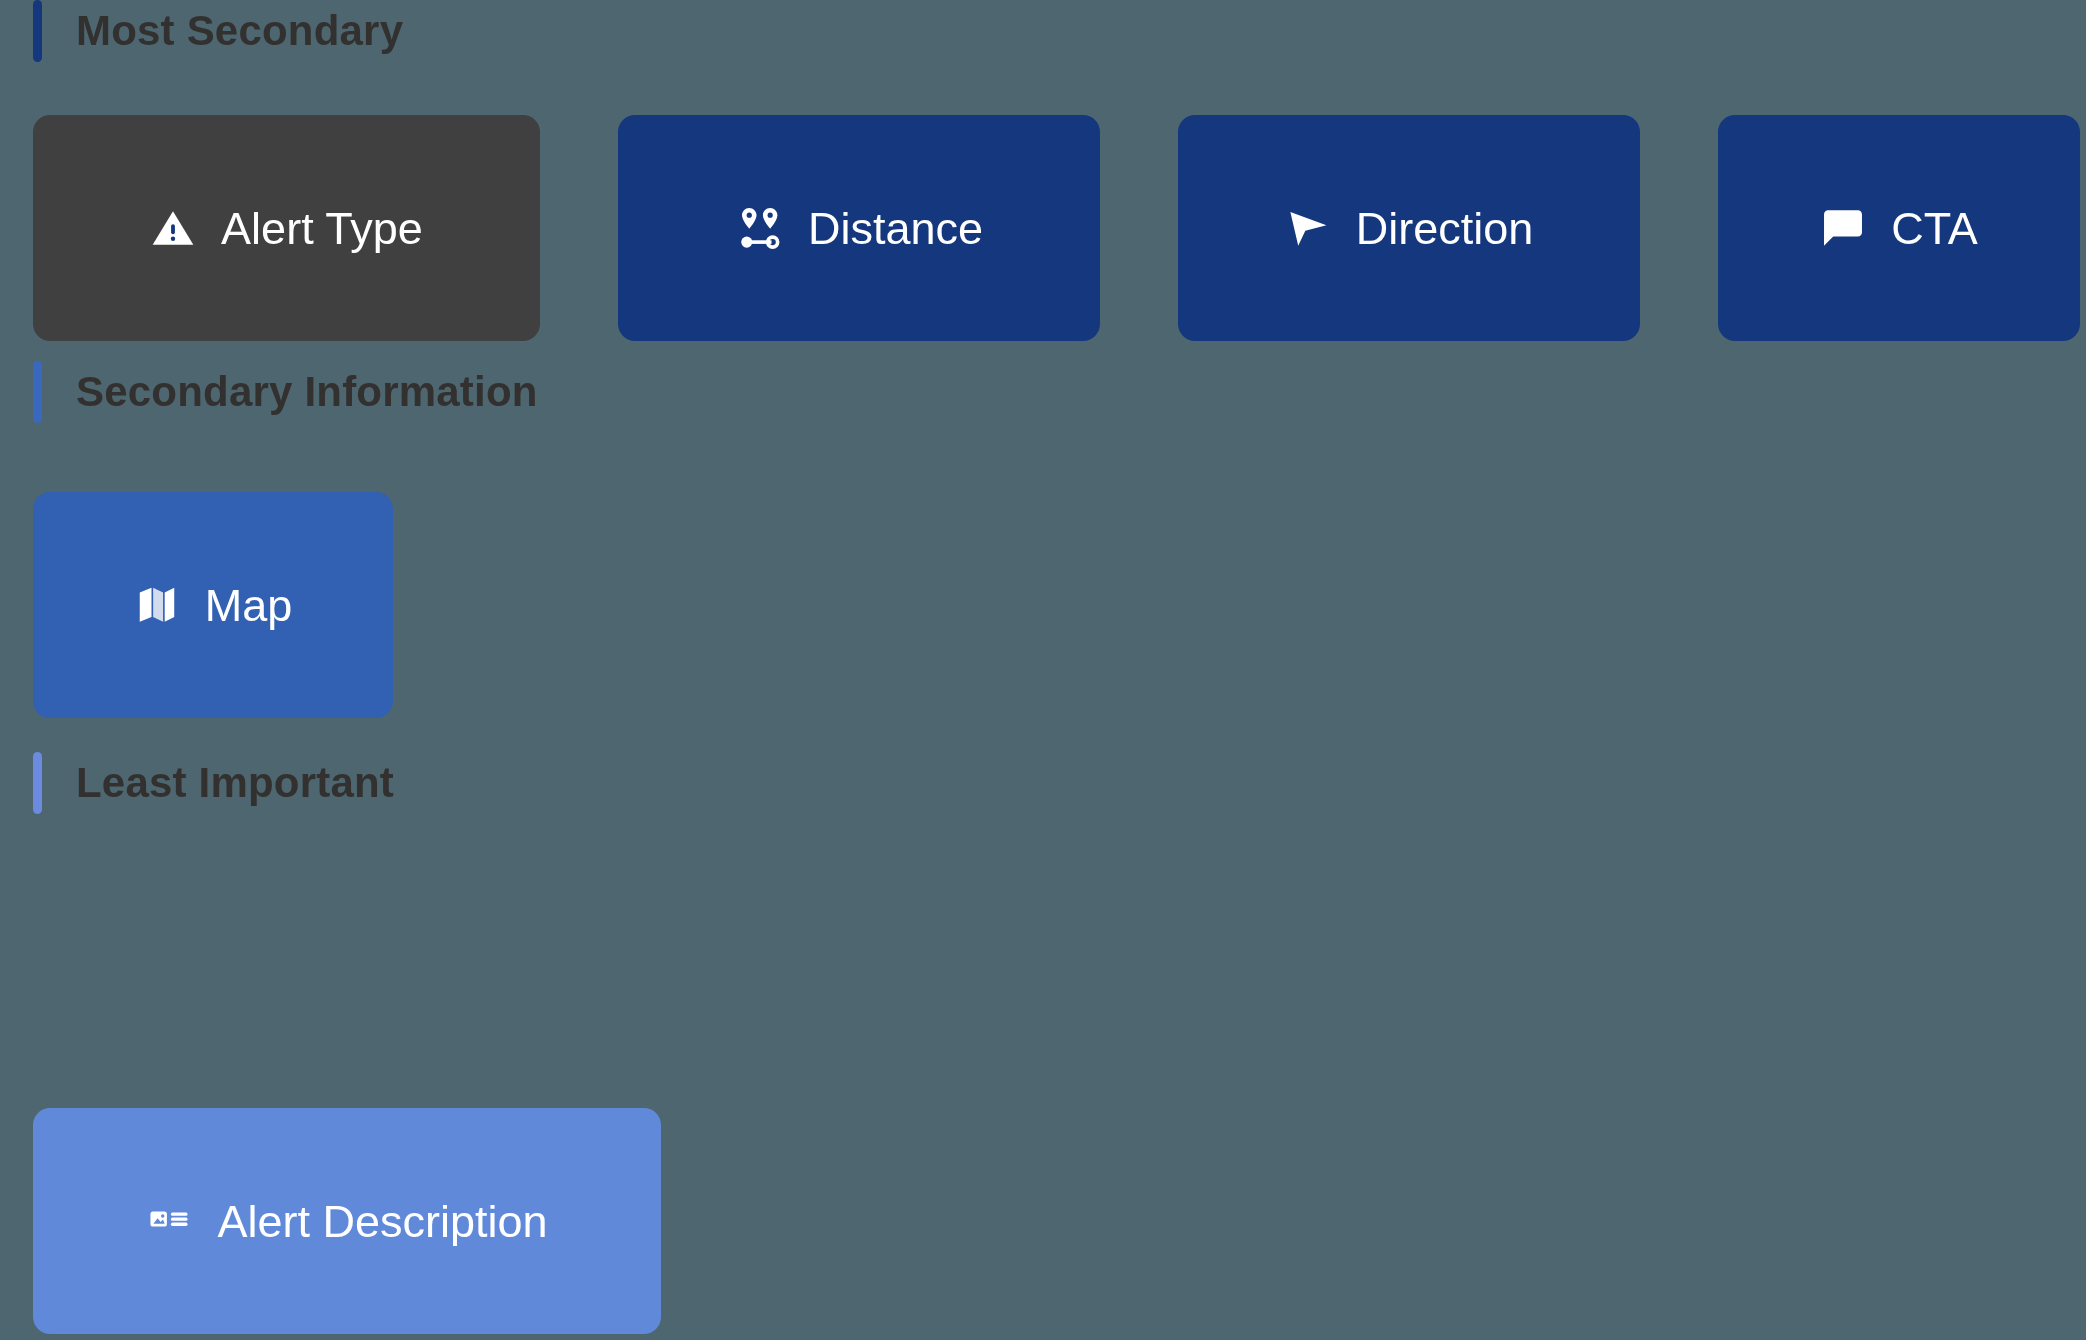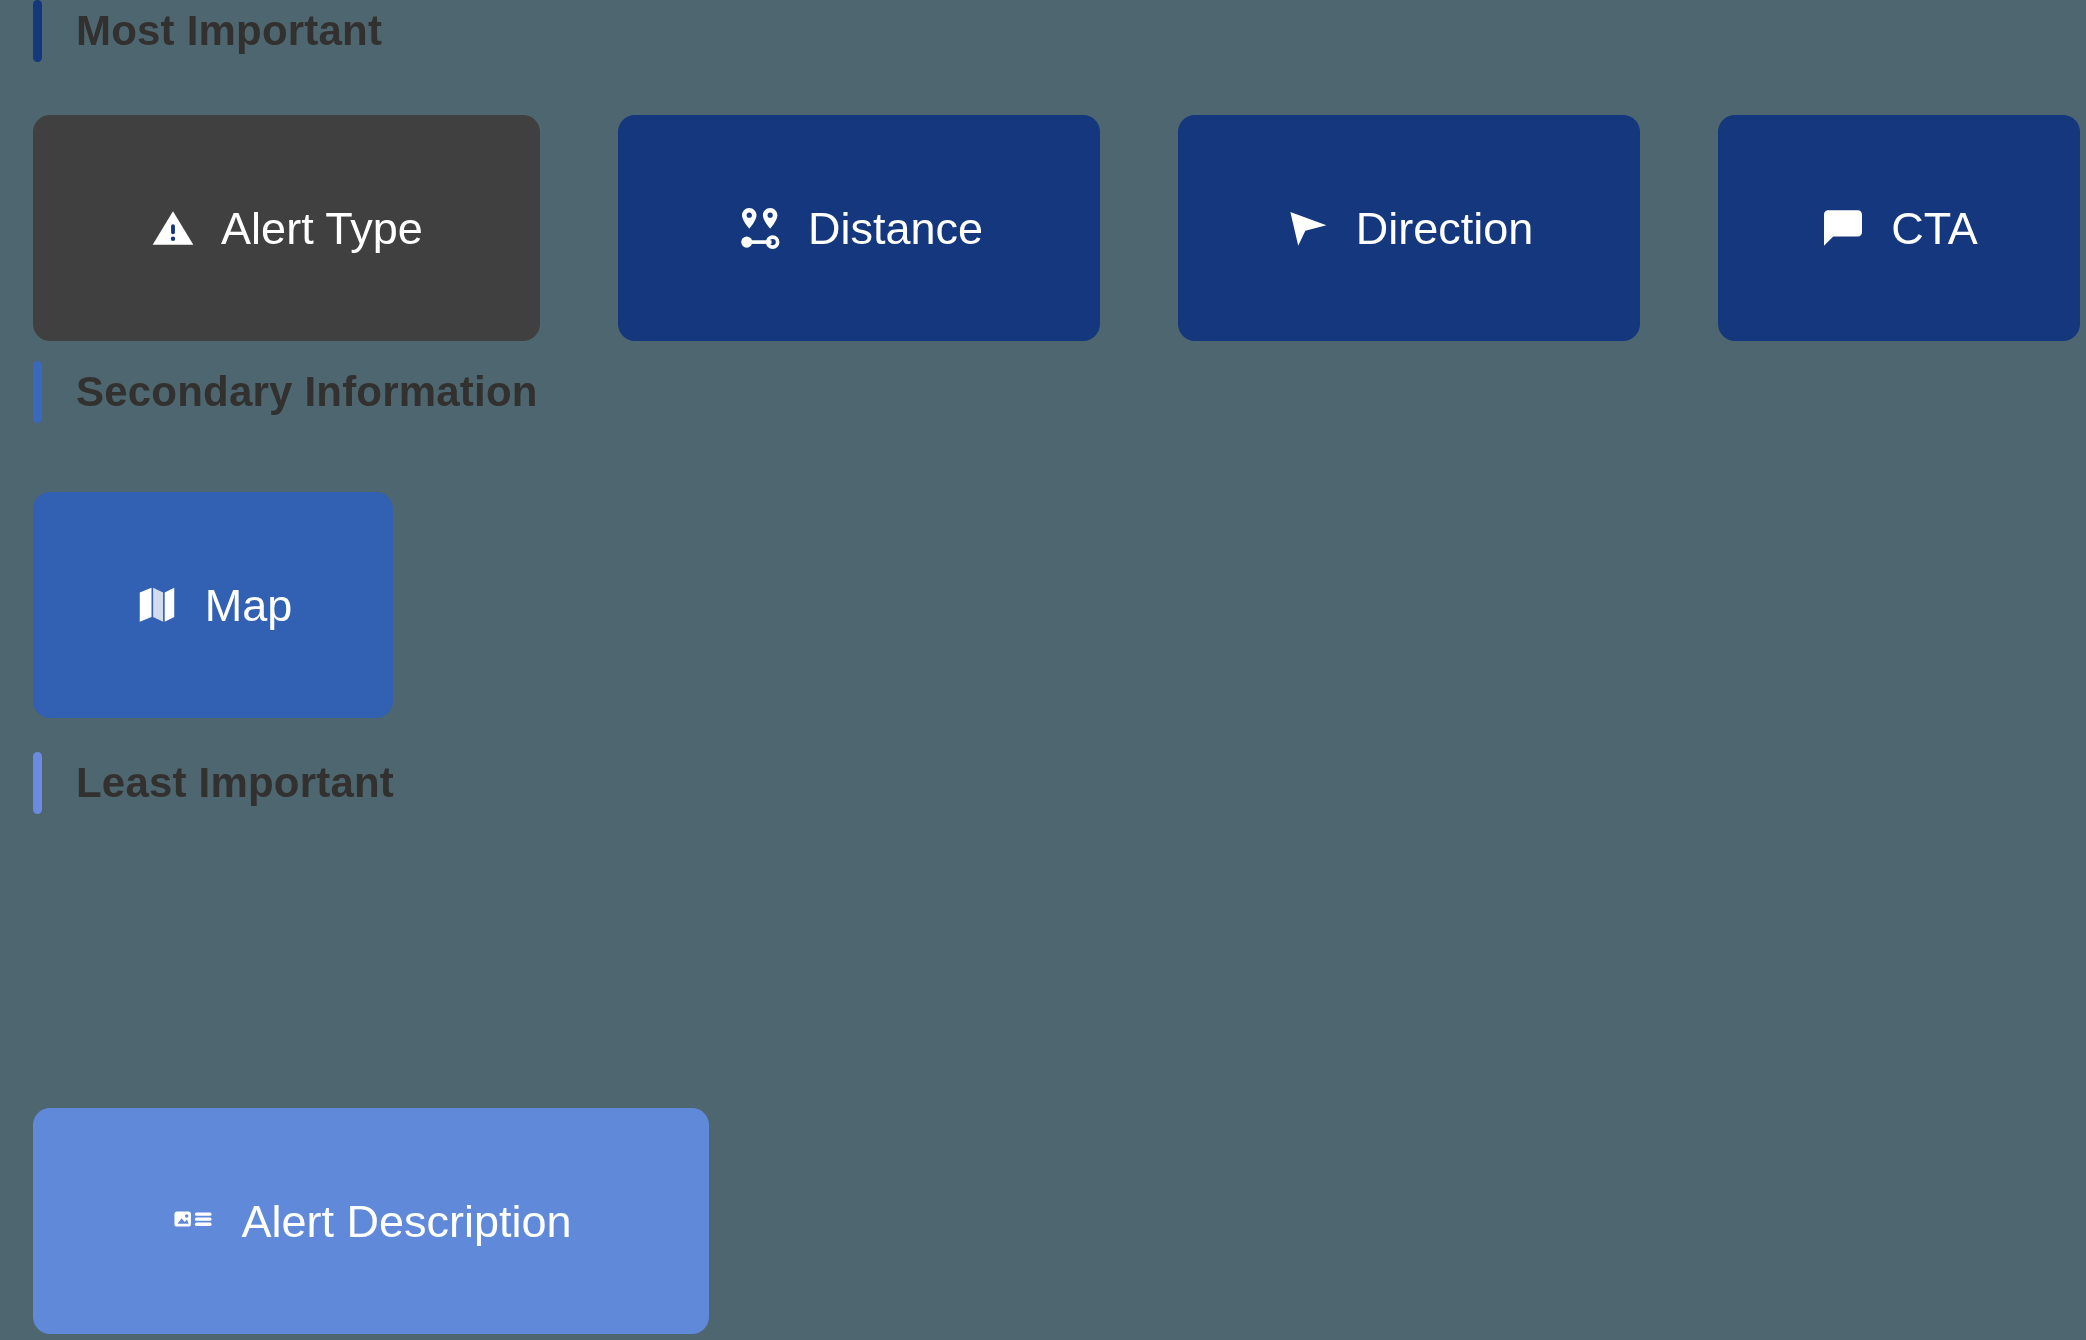--- a/index.html
+++ b/index.html
@@ -91,31 +91,31 @@
     line-height: 1;
     font-weight: normal;
   }
 
   
   .w-alert-type { width: 507px; }
   .w-distance   { width: 482px; padding-left: 44px; }
   .w-cta        { width: 362px; }
   .w-direction  { width: 462px; }
   .w-map        { width: 360px; }
-  .w-alertdesc  { width: 676px; }
+  .w-alertdesc  { width: 628px; }
 </style>
 </head>
 <body style="background: rgb(77, 102, 112);">
 
 <div id="stage">
 
   <div class="section" style="top: 0px;">
     <div class="section-header">
       <div class="accent-bar" style="background: rgb(20, 55, 125);"></div>
-      <div class="section-title" style="color: rgb(51, 49, 47);">Most Important</div>
+      <div class="section-title" style="color: rgb(51, 49, 47);">Most Secondary</div>
     </div>
   </div>
 
   <div class="card-row" style="top: 115px;">
 
     <div class="card w-alert-type" style="background: #404040;">
       <div class="card-inner">
         <span class="card-icon">
           <svg viewBox="0 0 24 24" width="46" height="46" aria-hidden="true">
             <path fill="#ffffff" d="M12 3.2 L22.6 20.8 H1.4 Z"></path>

